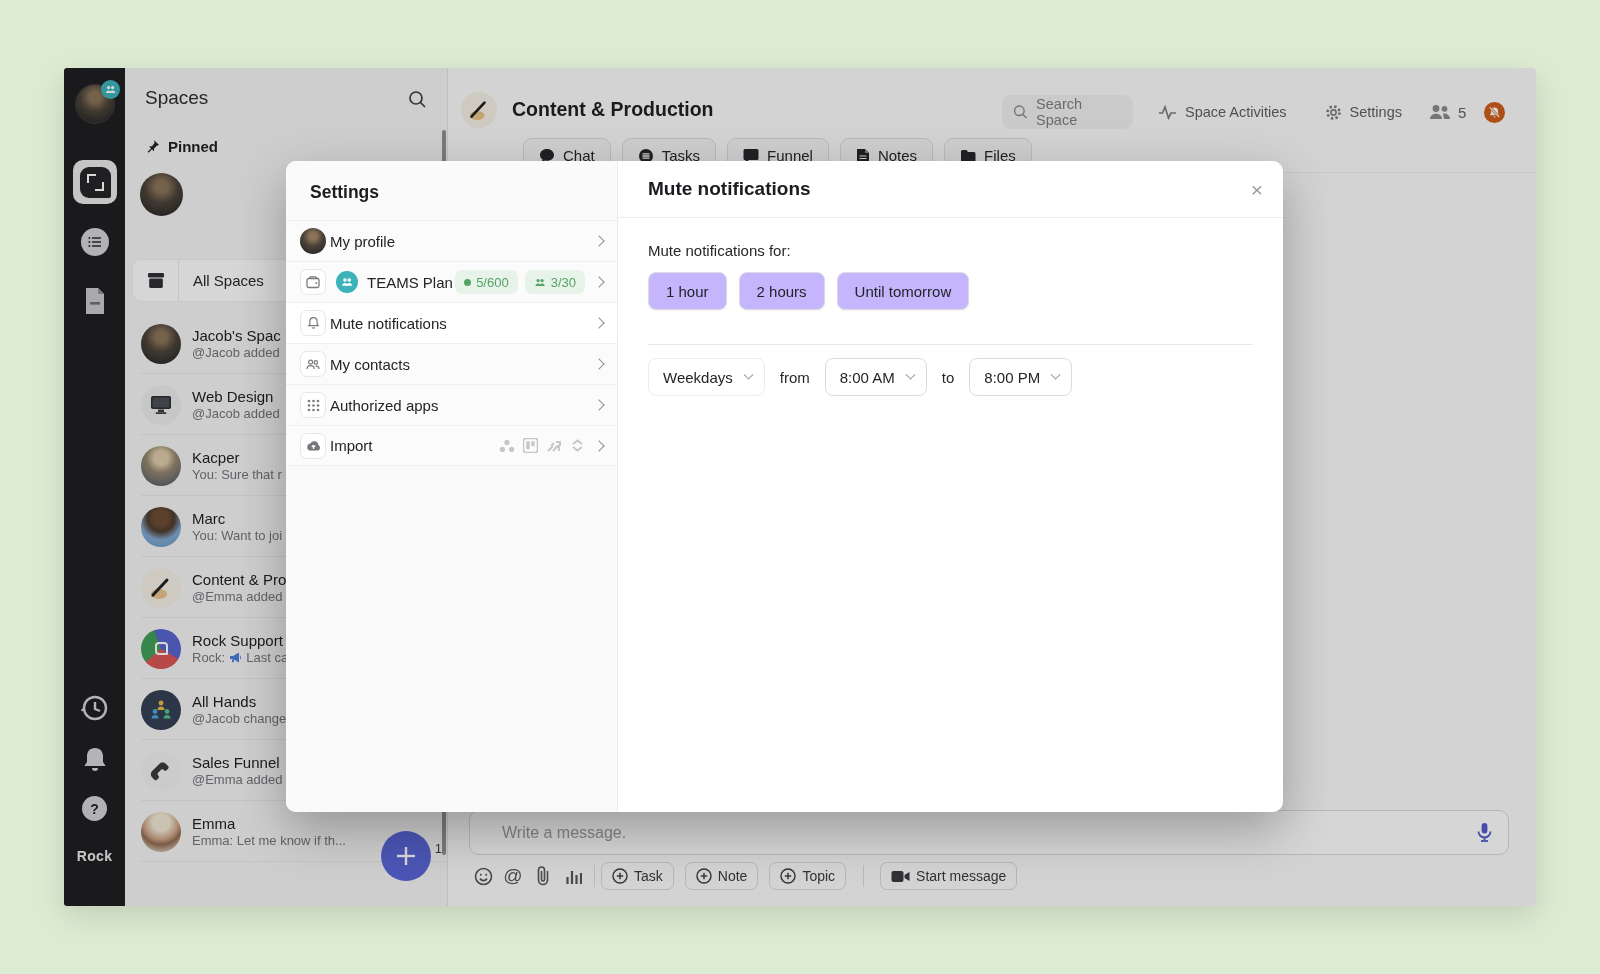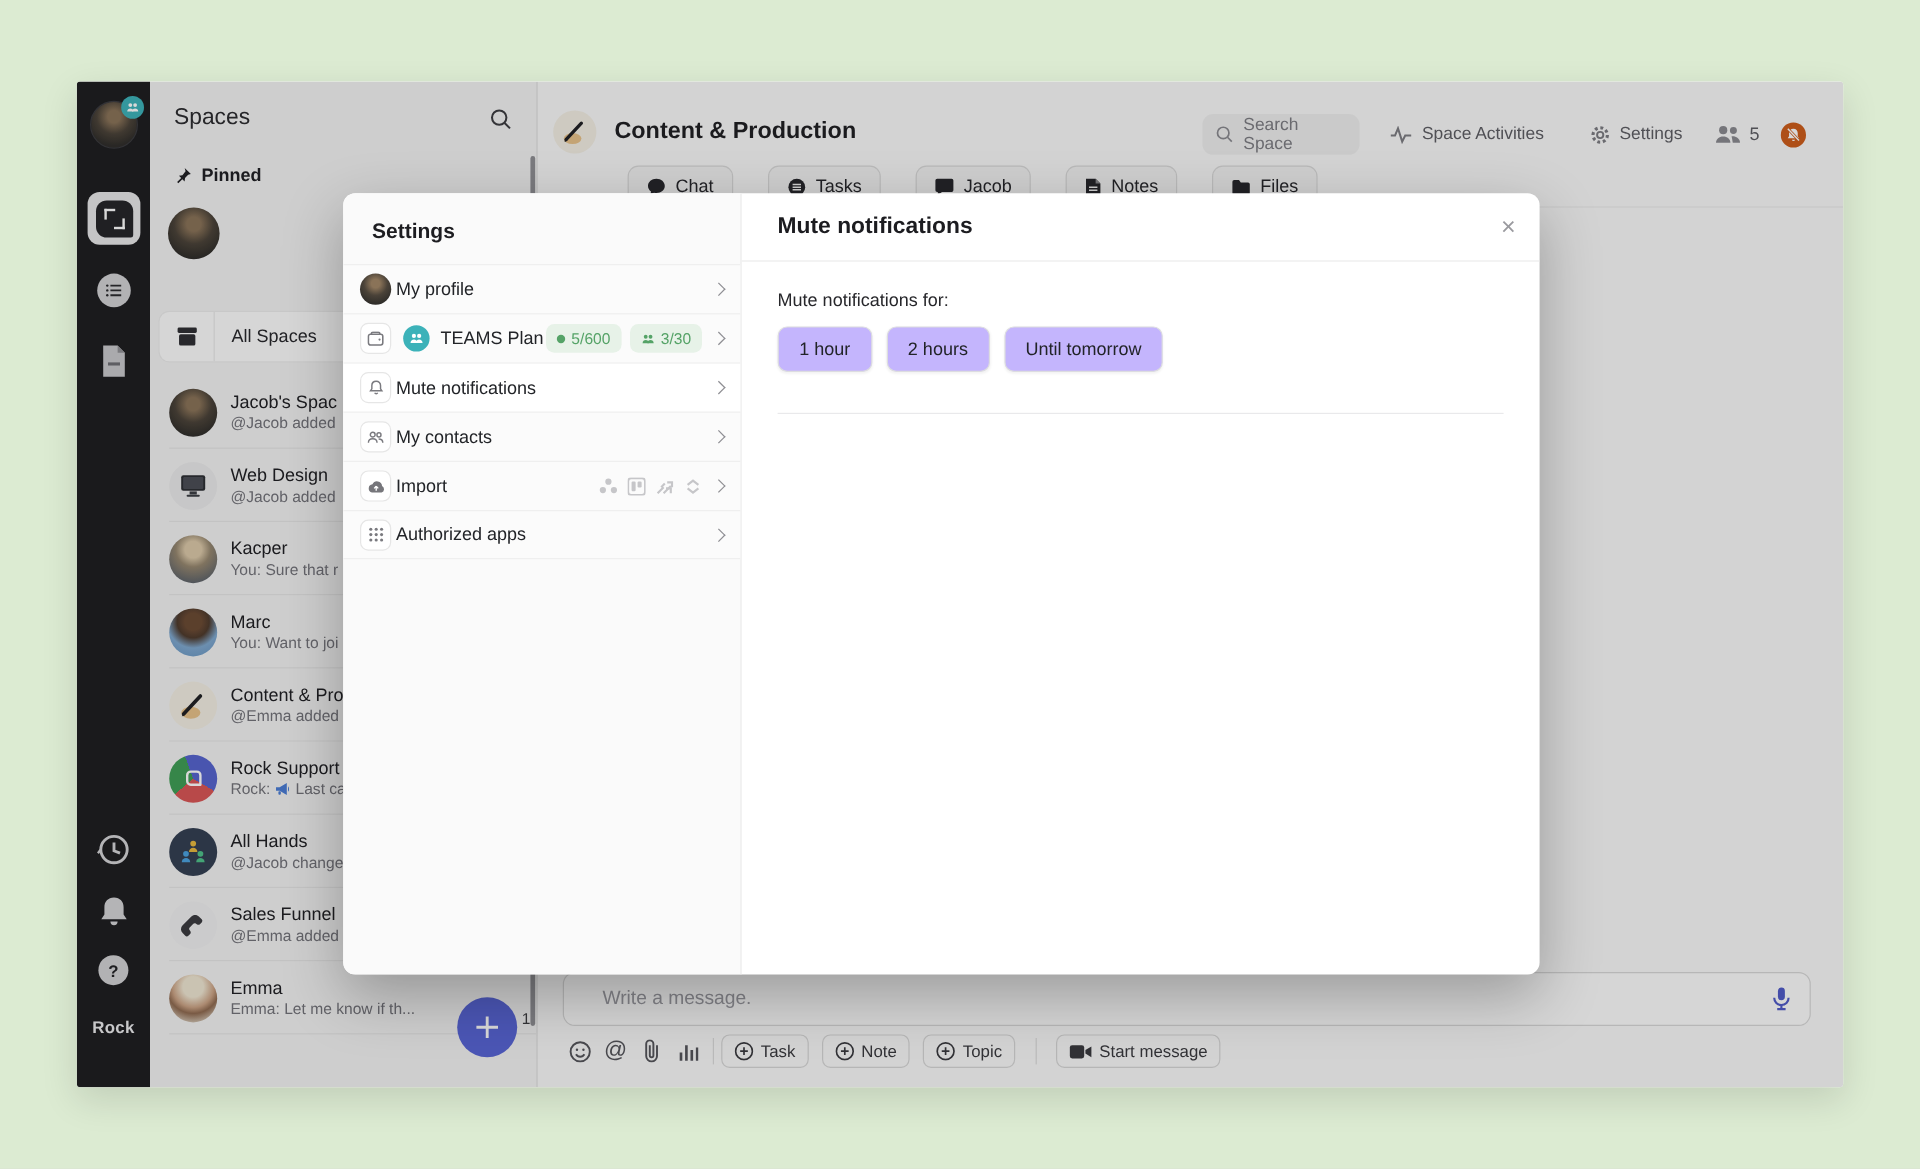--- a/index.html
+++ b/index.html
@@ -48,21 +48,21 @@
   .av-navy  { background:#333f52; }
   .av-rock  { background:conic-gradient(from 340deg, #5563cf 0deg 140deg, #d95555 140deg 250deg, #3f9e55 250deg 360deg); }
   .av-rock i{ width:13px; height:13px; border:2.5px solid #fff; border-radius:4px 4px 1px 4px; display:block; }
   .fab { position:absolute; left:256px; top:763px; width:50px; height:50px; border-radius:50%; background:#5865d6; color:#fff; display:flex; align-items:center; justify-content:center; z-index:3; border:none; }
   .sb-thumb { position:absolute; right:1px; width:4px; border-radius:2px; background:#8f8f94; }
 
   
   .main { position:absolute; left:384px; right:0; top:0; bottom:0; background:#f9f9f9; }
   .space-emoji { position:absolute; left:13px; top:24px; width:36px; height:36px; border-radius:50%; background:#f3efe4; display:flex; align-items:center; justify-content:center; }
   .space-title { position:absolute; left:64px; top:30px; font-size:19.5px; font-weight:600; color:#1e1e22; }
-  .tabs { position:absolute; left:75px; top:70px; display:flex; gap:29px; }
+  .tabs { position:absolute; left:75px; top:70px; display:flex; gap:11px; }
   .tab { height:35px; display:flex; align-items:center; gap:8px; padding:0 15px; font-size:15px; font-weight:500; color:#26262a; background:#f4f4f4; border:1px solid #dadada; border-radius:9px; }
   .hdr-right { position:absolute; left:554px; right:0; top:27px; height:34px; display:flex; align-items:center; }
   .search-pill { width:131px; height:34px; background:#efefef; border-radius:9px; display:flex; align-items:center; gap:8px; padding:0 11px; color:#7c7c82; font-size:14.5px; }
   .hdr-btn { display:flex; align-items:center; gap:8px; font-size:14.5px; color:#5d5d63; }
   .members { display:flex; align-items:center; gap:7px; font-size:15px; color:#5d5d63; }
   .mute-dot { width:21px; height:21px; border-radius:50%; background:#cd5c1a; display:flex; align-items:center; justify-content:center; }
   .main-hline { position:absolute; left:0; right:0; top:104px; border-bottom:1px solid #ececec; }
 
   
   .composer-input { position:absolute; left:21px; right:27px; top:742px; height:45px; background:#fdfdfd; border:1px solid #d8d8d8; border-radius:10px; display:flex; align-items:center; padding:0 16px; }
@@ -311,21 +311,21 @@
             <line x1="4.5" y1="5.8" x2="11.5" y2="5.8" stroke="#f4f4f4" stroke-width="1.3"></line>
             <line x1="4.5" y1="8" x2="11.5" y2="8" stroke="#f4f4f4" stroke-width="1.3"></line>
             <line x1="4.5" y1="10.2" x2="11.5" y2="10.2" stroke="#f4f4f4" stroke-width="1.3"></line>
           </svg>
         <span>Tasks</span>
       </div>
       <div class="tab">
         <svg width="16" height="15" viewBox="0 0 16 15">
             <path d="M2 1h12a1.5 1.5 0 0 1 1.5 1.5v8A1.5 1.5 0 0 1 14 12H6l-3.5 2.6V12H2A1.5 1.5 0 0 1 .5 10.5v-8A1.5 1.5 0 0 1 2 1z" fill="#26262a"></path>
           </svg>
-        <span>Jacob</span>
+        <span>Funnel</span>
       </div>
       <div class="tab">
         <svg width="14" height="16" viewBox="0 0 14 16">
             <path d="M1 1h8l4 4v10H1z" fill="#26262a"></path>
             <path d="M9 1l4 4H9z" fill="#8a8a8e"></path>
             <line x1="3.5" y1="8" x2="10.5" y2="8" stroke="#f4f4f4" stroke-width="1.2"></line>
             <line x1="3.5" y1="10.5" x2="10.5" y2="10.5" stroke="#f4f4f4" stroke-width="1.2"></line>
           </svg>
         <span>Notes</span>
       </div>
@@ -512,60 +512,20 @@
           <svg width="14" height="11" viewBox="0 0 14 11" fill="none" stroke="#7a7a7f" stroke-width="1.2">
               <circle cx="4.6" cy="3.2" r="2"></circle>
               <path d="M1 10c0-2 1.6-3.3 3.6-3.3S8.2 8 8.2 10"></path>
               <circle cx="9.8" cy="3.4" r="1.7"></circle>
               <path d="M9.5 6.9c1.9 0 3.5 1.2 3.5 3.1"></path>
             </svg>
         </span>
         <span class="lbl">My contacts</span>
         <span class="spacer"></span>
           <span class="chev"></span>
-      </div>
-
-      <div class="m-row">
-        <span class="icon-box">
-          <svg width="15" height="11" viewBox="0 0 15 11">
-              <path d="M4 10.5A3.5 3.5 0 0 1 4.4 3.6 4.2 4.2 0 0 1 12.4 5 3 3 0 0 1 12 10.5z" fill="#76767b"></path>
-              <path d="M7.5 9V5.6M7.5 5.2l-1.7 1.8M7.5 5.2l1.7 1.8" stroke="#fff" stroke-width="1.1" fill="none"></path>
-            </svg>
-        </span>
-        <span class="lbl">Import</span>
-        <span class="spacer"></span>
-        <span class="mini-ic">
-            <svg width="16" height="14" viewBox="0 0 16 14">
-              <g fill="#c6c6c9">
-                <circle cx="8" cy="3.4" r="2.6"></circle>
-                <circle cx="3.4" cy="10.4" r="2.6"></circle>
-                <circle cx="12.6" cy="10.4" r="2.6"></circle>
-              </g>
-            </svg>
-          </span>
-        <span class="mini-ic">
-            <svg width="15" height="15" viewBox="0 0 15 15">
-              <rect x="0.5" y="0.5" width="14" height="14" rx="2.5" fill="none" stroke="#c6c6c9" stroke-width="1.6"></rect>
-              <rect x="3.3" y="3.3" width="3.4" height="8" rx="1" fill="#c6c6c9"></rect>
-              <rect x="8.3" y="3.3" width="3.4" height="5" rx="1" fill="#c6c6c9"></rect>
-            </svg>
-          </span>
-        <span class="mini-ic">
-            <svg width="16" height="15" viewBox="0 0 16 15" fill="none" stroke="#c6c6c9" stroke-width="1.8">
-              <path d="M2 13l5-5M7 13l6-6M5 8l3-3M10 4h4v4"></path>
-              <path d="M9 9h4v4"></path>
-            </svg>
-          </span>
-        <span class="mini-ic">
-            <svg width="15" height="15" viewBox="0 0 15 15" fill="none" stroke="#c6c6c9" stroke-width="1.8">
-              <polyline points="3 6 7.5 2.5 12 6"></polyline>
-              <polyline points="3 9 7.5 12.5 12 9"></polyline>
-            </svg>
-          </span>
-        <span class="chev" style="margin-left:10px;"></span>
       </div>
 
       <div class="m-row">
         <span class="icon-box">
           <svg width="13" height="13" viewBox="0 0 13 13">
               <g fill="#7a7a7f">
                 <circle cx="2" cy="2" r="1.3"></circle>
                 <circle cx="6.5" cy="2" r="1.3"></circle>
                 <circle cx="11" cy="2" r="1.3"></circle>
                 <circle cx="2" cy="6.5" r="1.3"></circle>
@@ -574,32 +534,88 @@
                 <circle cx="2" cy="11" r="1.3"></circle>
                 <circle cx="6.5" cy="11" r="1.3"></circle>
                 <circle cx="11" cy="11" r="1.3"></circle>
               </g>
             </svg>
         </span>
         <span class="lbl">Authorized apps</span>
         <span class="spacer"></span>
           <span class="chev"></span>
       </div>
+
+      <div class="m-row">
+        <span class="icon-box">
+          <svg width="15" height="11" viewBox="0 0 15 11">
+              <path d="M4 10.5A3.5 3.5 0 0 1 4.4 3.6 4.2 4.2 0 0 1 12.4 5 3 3 0 0 1 12 10.5z" fill="#76767b"></path>
+              <path d="M7.5 9V5.6M7.5 5.2l-1.7 1.8M7.5 5.2l1.7 1.8" stroke="#fff" stroke-width="1.1" fill="none"></path>
+            </svg>
+        </span>
+        <span class="lbl">Import</span>
+        <span class="spacer"></span>
+        <span class="mini-ic">
+            <svg width="16" height="14" viewBox="0 0 16 14">
+              <g fill="#c6c6c9">
+                <circle cx="8" cy="3.4" r="2.6"></circle>
+                <circle cx="3.4" cy="10.4" r="2.6"></circle>
+                <circle cx="12.6" cy="10.4" r="2.6"></circle>
+              </g>
+            </svg>
+          </span>
+        <span class="mini-ic">
+            <svg width="15" height="15" viewBox="0 0 15 15">
+              <rect x="0.5" y="0.5" width="14" height="14" rx="2.5" fill="none" stroke="#c6c6c9" stroke-width="1.6"></rect>
+              <rect x="3.3" y="3.3" width="3.4" height="8" rx="1" fill="#c6c6c9"></rect>
+              <rect x="8.3" y="3.3" width="3.4" height="5" rx="1" fill="#c6c6c9"></rect>
+            </svg>
+          </span>
+        <span class="mini-ic">
+            <svg width="16" height="15" viewBox="0 0 16 15" fill="none" stroke="#c6c6c9" stroke-width="1.8">
+              <path d="M2 13l5-5M7 13l6-6M5 8l3-3M10 4h4v4"></path>
+              <path d="M9 9h4v4"></path>
+            </svg>
+          </span>
+        <span class="mini-ic">
+            <svg width="15" height="15" viewBox="0 0 15 15" fill="none" stroke="#c6c6c9" stroke-width="1.8">
+              <polyline points="3 6 7.5 2.5 12 6"></polyline>
+              <polyline points="3 9 7.5 12.5 12 9"></polyline>
+            </svg>
+          </span>
+        <span class="chev" style="margin-left:10px;"></span>
+      </div>
     </div>
 
     <div class="m-panel">
       <div class="m-head">
         <span class="t">Mute notifications</span>
         <button class="m-close">×</button>
       </div>
       <div class="m-body">
         <div class="sec-label">Mute notifications for:</div>
         <div class="dur-row">
           <button class="dur">1 hour</button>
           <button class="dur">2 hours</button>
           <button class="dur">Until tomorrow</button>
         </div>
         <div class="hr"></div>
+        <div class="allow-row">
+          <div class="select light">
+            <span>Weekdays</span>
+            <span class="chev-d"></span>
+          </div>
+          <span>from</span>
+          <div class="select">
+            <span>8:00 AM</span>
+            <span class="chev-d"></span>
+          </div>
+          <span>to</span>
+          <div class="select">
+            <span>8:00 PM</span>
+            <span class="chev-d"></span>
+          </div>
+        </div>
       </div>
     </div>
   </div>
 
 </div>
 
 </body></html>

